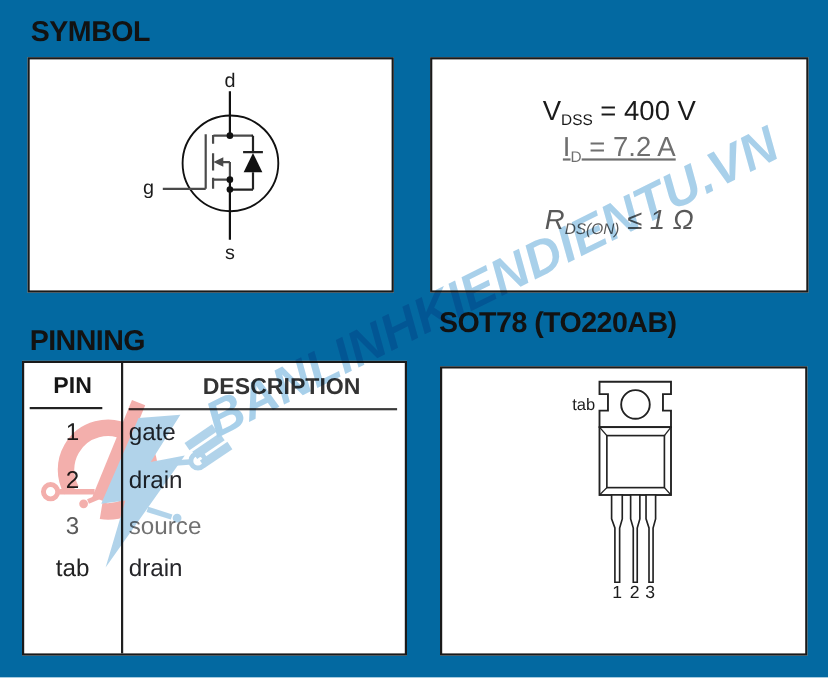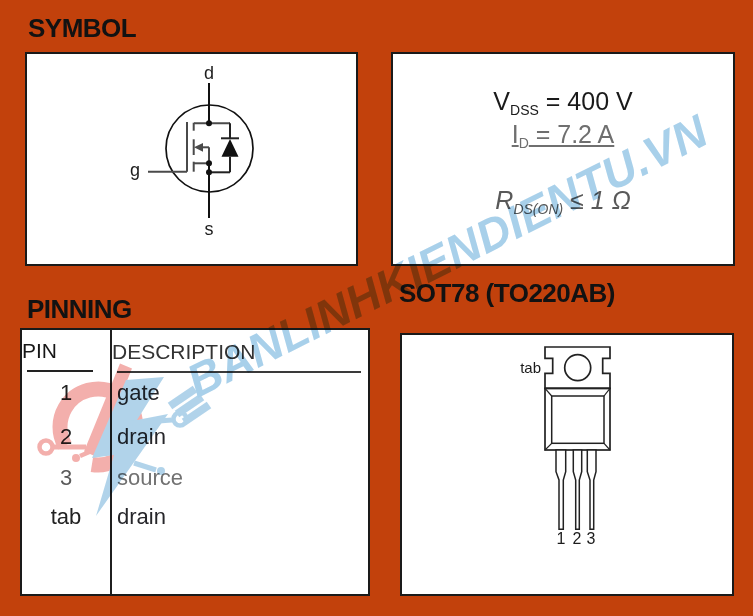--- a/index.html
+++ b/index.html
@@ -1,17 +1,17 @@
 <!DOCTYPE html>
 <html><head>
 <meta charset="utf-8">
 <style>
   html,body{margin:0;padding:0;background:#fff;}
   .page{
-    position:relative;width:753px;height:616px;background:#c2410c;overflow:hidden;
+    position:relative;width:753px;height:616px;background:#0369a1;overflow:hidden;
     font-family:"Liberation Sans", sans-serif;color:#111;
   }
   .heading{
     position:absolute;font-weight:bold;font-size:26px;line-height:26px;
     letter-spacing:-0.5px;color:#121212;white-space:nowrap;
   }
   #h-symbol{left:28px;top:15px;}
   #h-qrd{left:393px;top:15px;}
   #h-pinning{left:27px;top:296px;}
   #h-package{left:399px;top:280px;}
@@ -26,21 +26,21 @@
   
   .qrd-line{position:absolute;left:0;width:100%;text-align:center;font-size:25px;line-height:28px;white-space:nowrap;}
   .qrd-line .qsub{font-size:14px;vertical-align:-5px;letter-spacing:0;}
   #qrd-l0{top:33px;color:#1a1a1a;}
   #qrd-l1{top:66px;color:#6f6f6f;text-decoration:underline;}
   #qrd-l2{top:132px;color:#595959;font-style:italic;}
 
   
   .pt{position:absolute;}
   #pt-divider{left:88px;top:0;width:2px;height:264px;background:#1f1f1f;}
-  .pt-h{font-weight:normal;font-size:21px;line-height:22px;text-align:left;}
+  .pt-h{font-weight:bold;font-size:21px;line-height:22px;text-align:center;}
   #pt-h-pin{left:0;top:10px;width:88px;color:#161616;}
   #pt-h-desc{left:90px;top:11px;width:288px;color:#333;}
   #pt-u-pin{left:5px;top:40px;width:66px;height:2px;background:#222;}
   #pt-u-desc{left:95px;top:41px;width:244px;height:2px;background:#3a3a3a;}
   .pt-pin{left:0;width:88px;text-align:center;font-size:22px;line-height:24px;color:#222;}
   .pt-desc{left:95px;width:248px;text-align:left;font-size:22px;line-height:24px;color:#26262a;}
   #pt-r0p,#pt-r0d{top:51px;}
   #pt-r1p,#pt-r1d{top:95px;}
   #pt-r2p,#pt-r2d{top:136px;}
   #pt-r3p,#pt-r3d{top:175px;}

